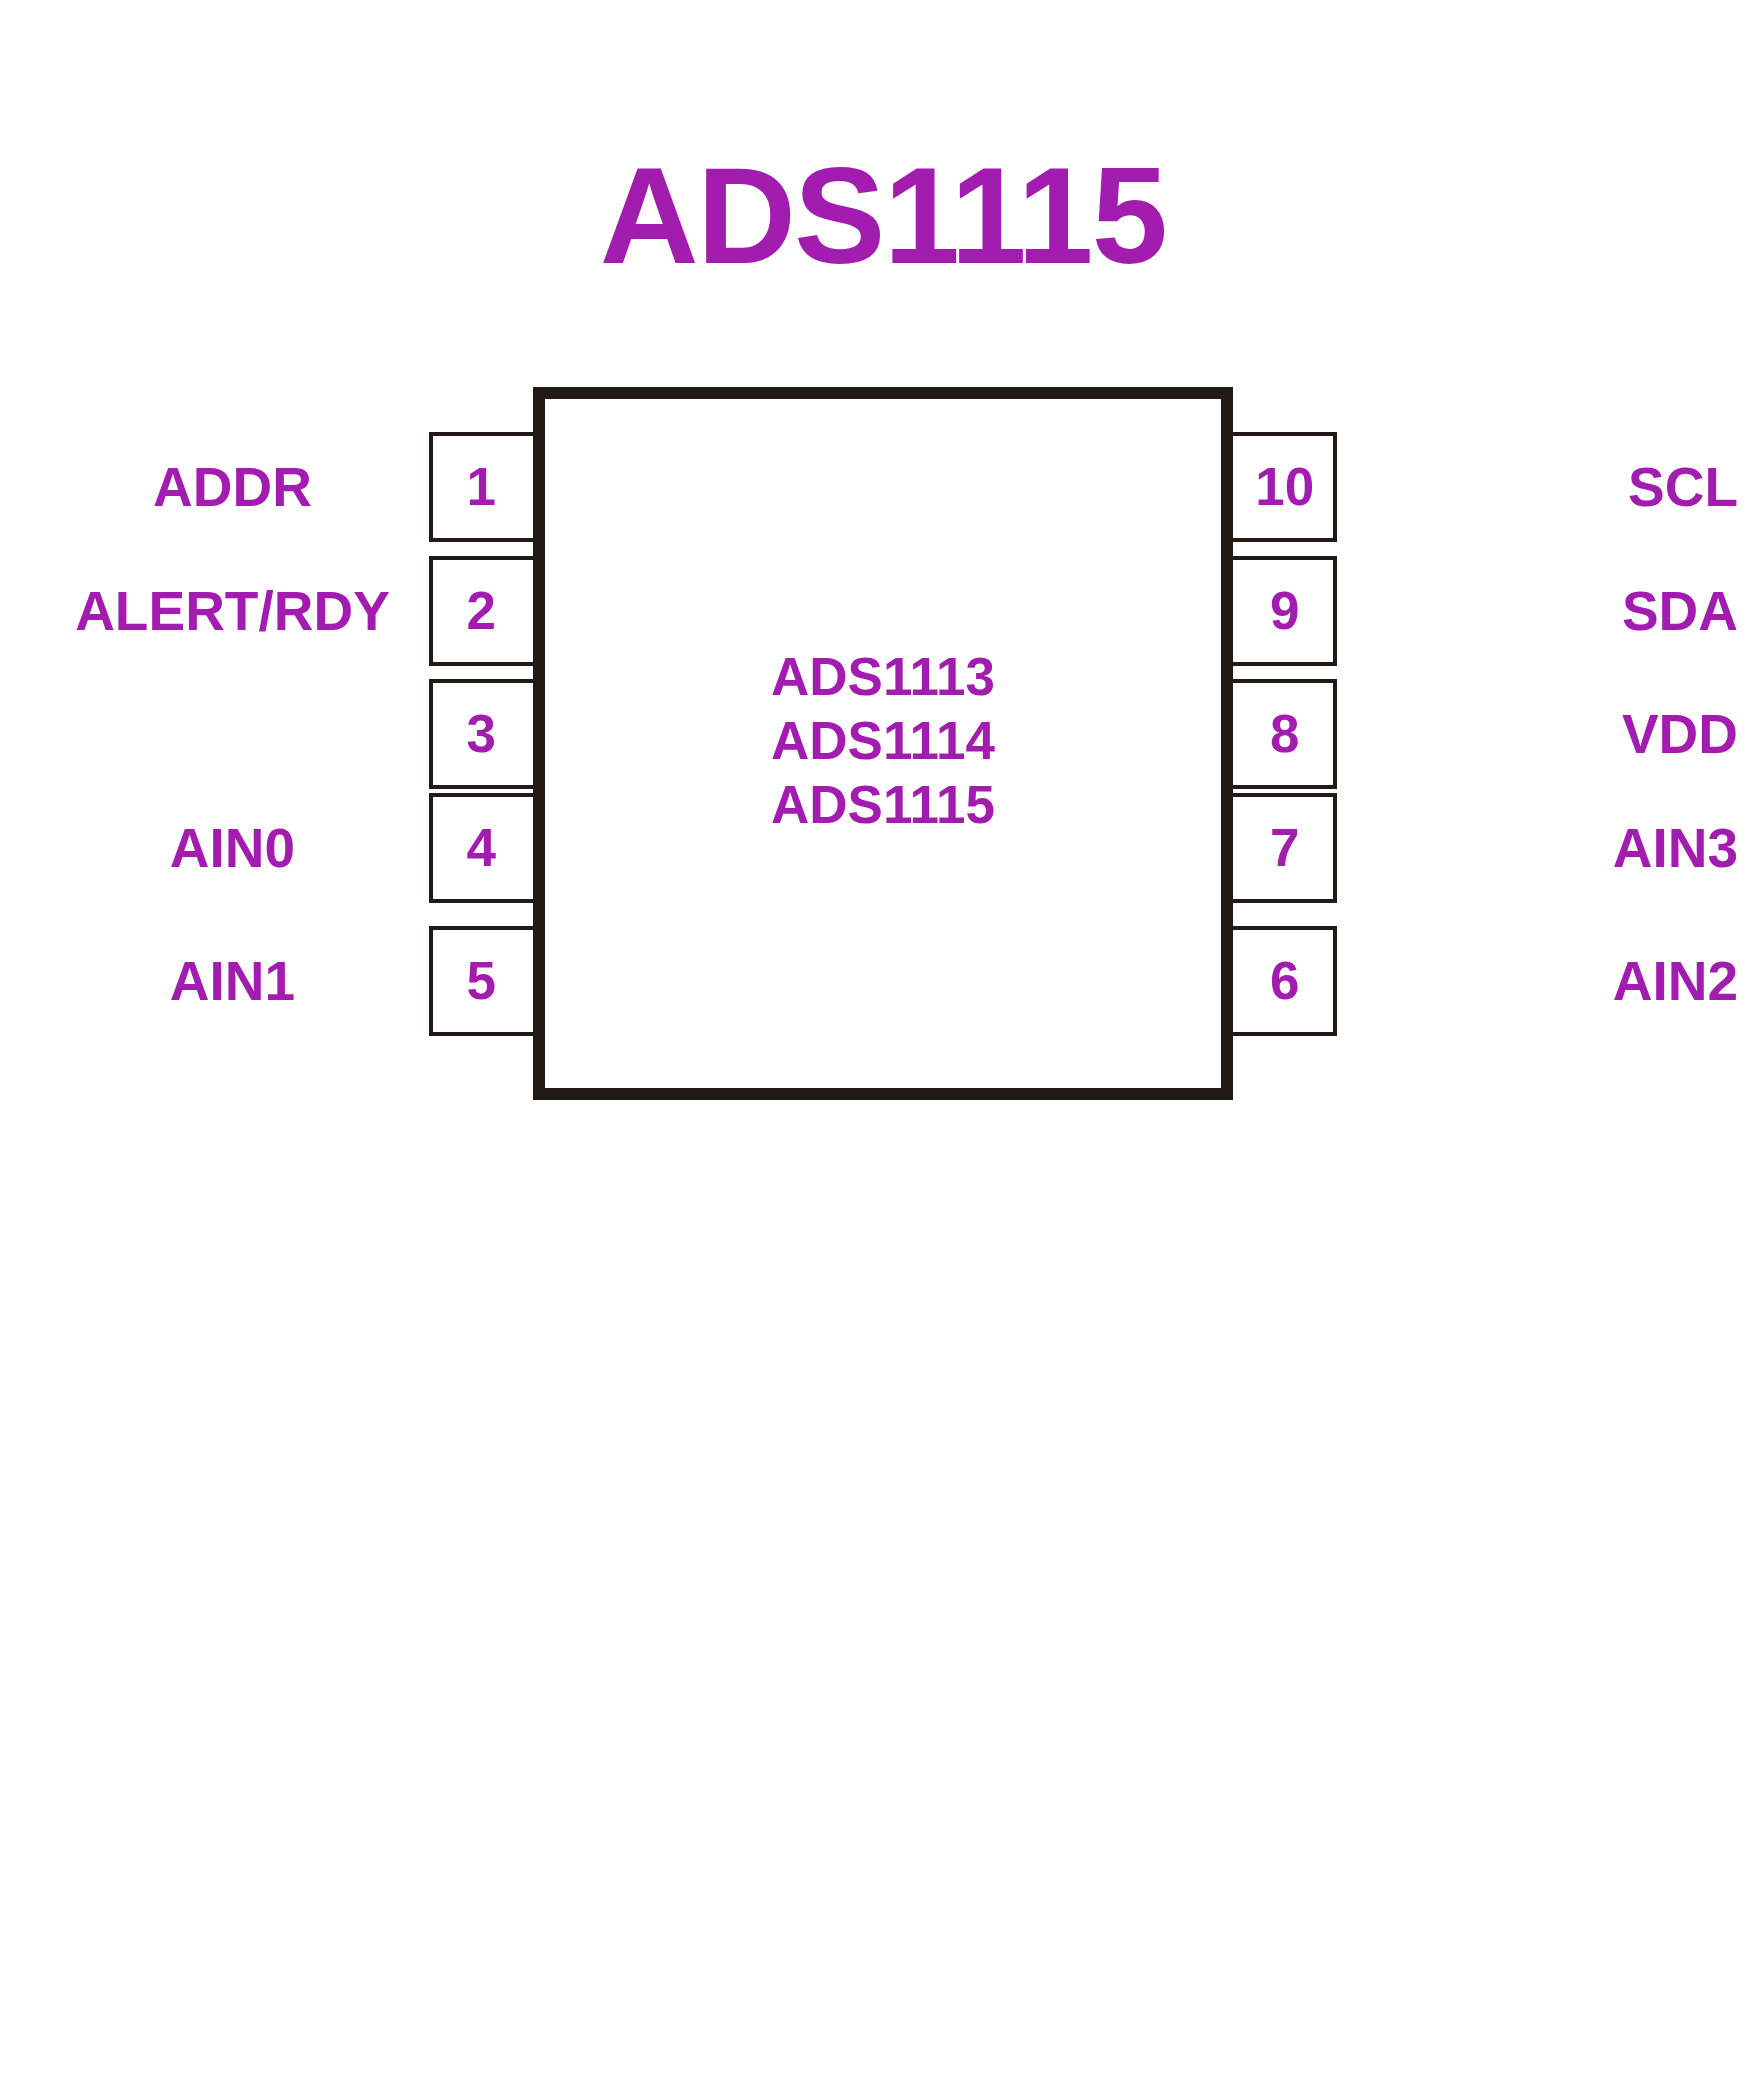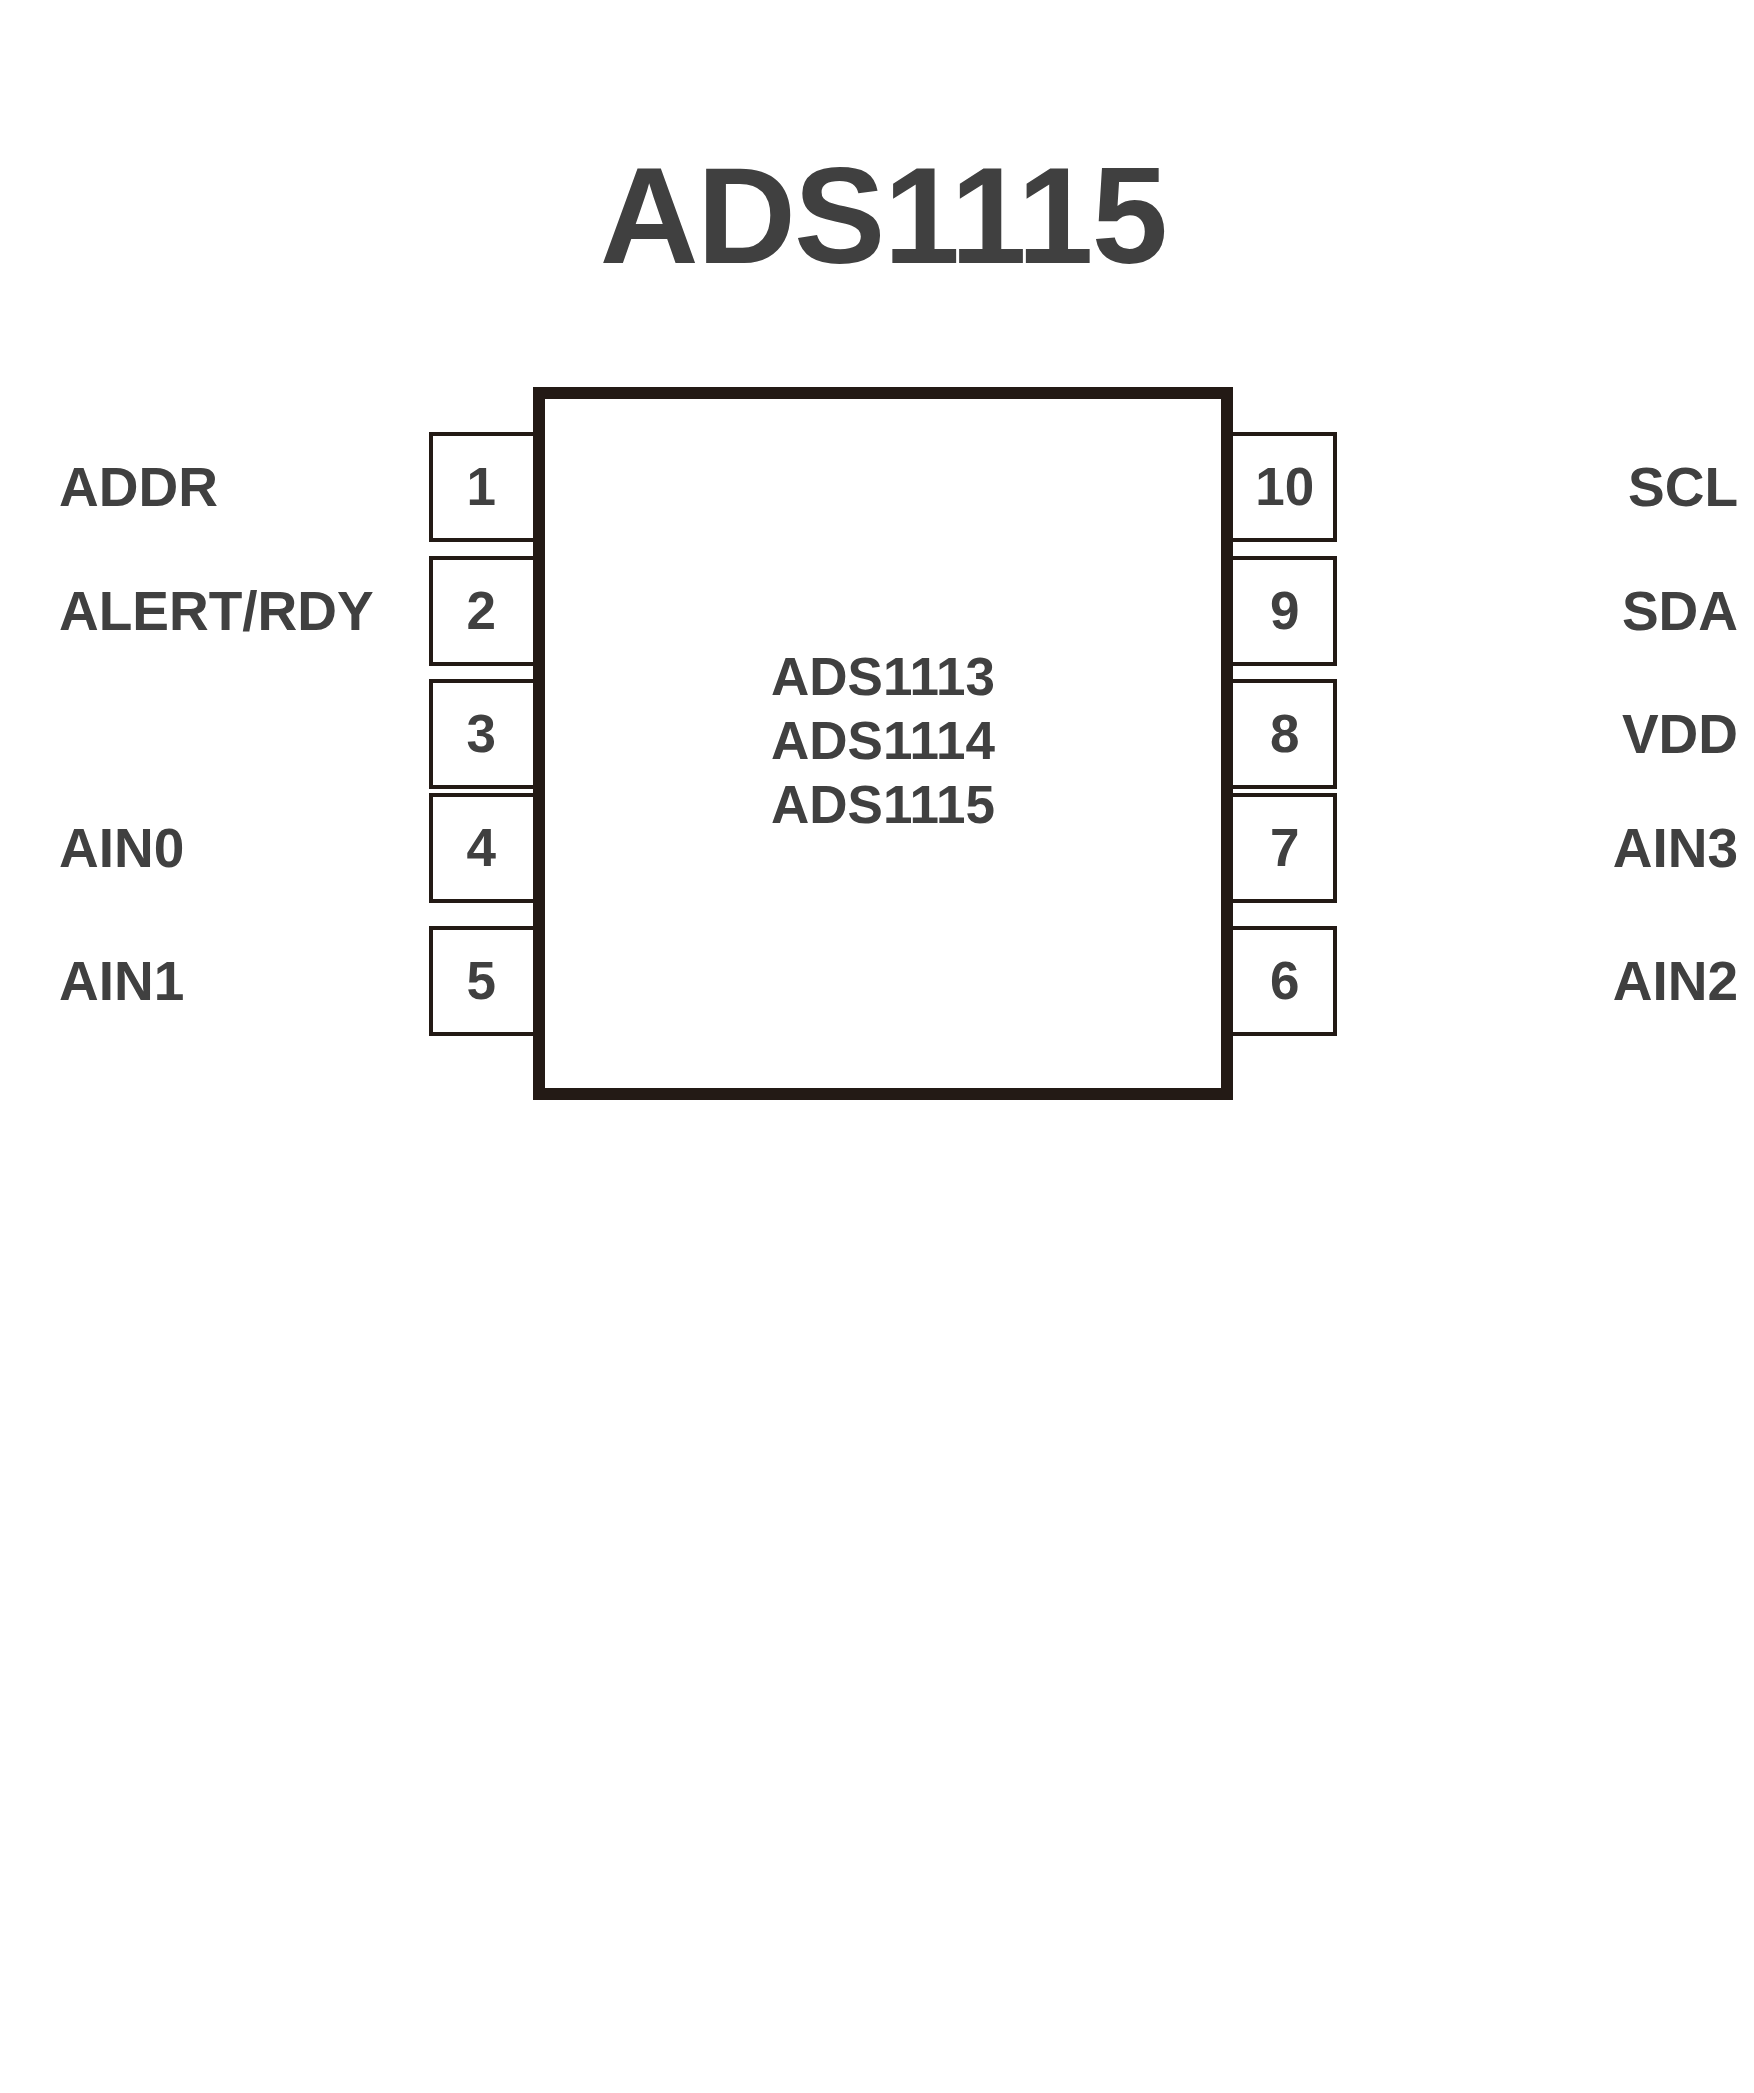--- a/index.html
+++ b/index.html
@@ -6,21 +6,21 @@
     margin: 0;
     padding: 0;
     background: #ffffff;
   }
   #page {
     position: relative;
     width: 1754px;
     height: 2093px;
     background: #ffffff;
     font-family: "Liberation Sans", sans-serif;
-    color: #404040;
+    color: #a21caf;
     overflow: hidden;
   }
   
   .title {
     position: absolute;
     left: 533px;
     top: 137px;
     width: 700px;
     text-align: center;
     font-size: 137px;
@@ -67,21 +67,21 @@
   .pin-box.right { left: 1226px; width: 111px; padding-left: 6.4px; }
   
   .pin-label {
     position: absolute;
     height: 110px;
     line-height: 110px;
     font-size: 55px;
     font-weight: bold;
     white-space: nowrap;
   }
-  .pin-label.left  { left: 59px;   width: 347px; text-align: left; }
+  .pin-label.left  { left: 59px;   width: 347px; text-align: center; }
   .pin-label.right { left: 1360px; width: 347px; text-align: right; margin-left: 31px; }
   
   .row-0 { top: 432px; }
   .row-1 { top: 556px; }
   .row-2 { top: 679px; }
   .row-3 { top: 793px; }
   .row-4 { top: 926px; }
 </style>
 </head>
 <body>

